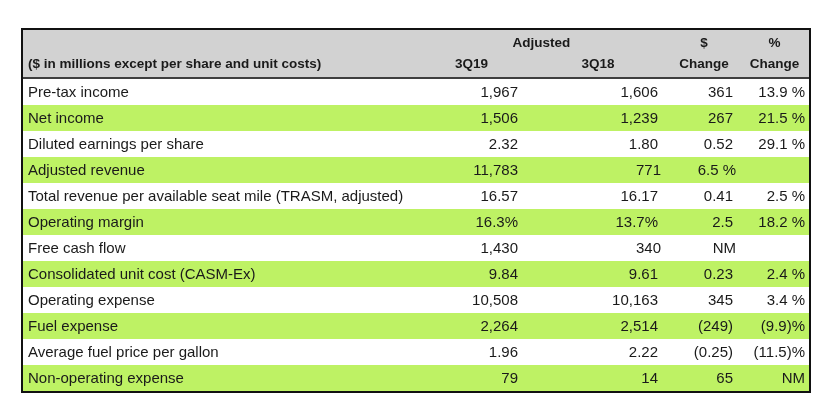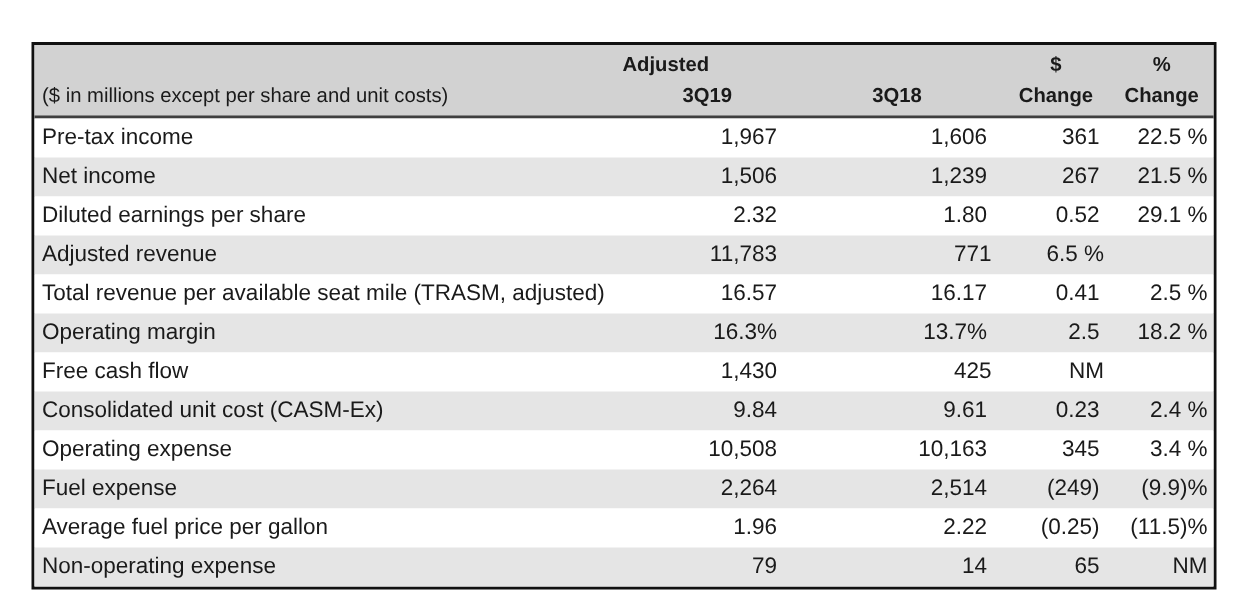--- a/index.html
+++ b/index.html
@@ -25,38 +25,38 @@
   }
   .thead {
     background:#d2d2d2;
     border-bottom:2px solid #3f3f3f;
     grid-template-rows:20px 27px;
     font-weight:bold;
     font-size:13.5px;
   }
   .h-subtitle {
     grid-column:1; grid-row:2;
-    font-weight:normal;
+    font-weight:bold;
     align-self:center;
     padding-left:5px;
     white-space:nowrap;
   }
-  .h-adjusted  { grid-column:2/4; grid-row:1; align-self:end; }
+  .h-adjusted  { grid-column:2/4; grid-row:1; align-self:end; text-align:center; }
   .h-q19       { grid-column:2; grid-row:2; align-self:center; text-align:center; }
   .h-q18       { grid-column:3; grid-row:2; align-self:center; text-align:center; }
   .h-chg-top   { grid-column:4; grid-row:1; align-self:end; text-align:center; }
   .h-chg-bot   { grid-column:4; grid-row:2; align-self:center; text-align:center; }
   .h-pct-top   { grid-column:5; grid-row:1; align-self:end; text-align:center; }
   .h-pct-bot   { grid-column:5; grid-row:2; align-self:center; text-align:center; }
   .trow {
     height:26px; line-height:26px;
     font-size:15px;
     background:#ffffff;
   }
-  .trow.alt { background:#e5e5e5; }
+  .trow.alt { background:#bef264; }
   .cell-label { padding-left:5px; white-space:nowrap; overflow:hidden; }
   .num  { text-align:right; white-space:nowrap; }
   .c2 { padding-right:10px; }
   .c3 { padding-right:10px; }
   .c4 { padding-right:7px; }
   .c5 { padding-right:4px; }
 </style>
 </head>
 <body>
 
@@ -72,21 +72,21 @@
       <div class="h-chg-bot">Change</div>
       <div class="h-pct-top">%</div>
       <div class="h-pct-bot">Change</div>
     </div>
 
     <div class="grid5 trow">
       <div class="cell-label">Pre-tax income</div>
       <div class="num c2">1,967</div>
       <div class="num c3">1,606</div>
       <div class="num c4">361</div>
-      <div class="num c5">22.5 %</div>
+      <div class="num c5">13.9 %</div>
     </div>
 
     <div class="grid5 trow alt">
       <div class="cell-label">Net income</div>
       <div class="num c2">1,506</div>
       <div class="num c3">1,239</div>
       <div class="num c4">267</div>
       <div class="num c5">21.5 %</div>
     </div>
 
@@ -117,21 +117,21 @@
       <div class="cell-label">Operating margin</div>
       <div class="num c2">16.3%</div>
       <div class="num c3">13.7%</div>
       <div class="num c4">2.5</div>
       <div class="num c5">18.2 %</div>
     </div>
 
     <div class="grid5 trow">
       <div class="cell-label">Free cash flow</div>
       <div class="num c2">1,430</div>
-      <div class="num c4">425</div>
+      <div class="num c4">340</div>
       <div class="num c5">NM</div>
     </div>
 
     <div class="grid5 trow alt">
       <div class="cell-label">Consolidated unit cost (CASM-Ex)</div>
       <div class="num c2">9.84</div>
       <div class="num c3">9.61</div>
       <div class="num c4">0.23</div>
       <div class="num c5">2.4 %</div>
     </div>

